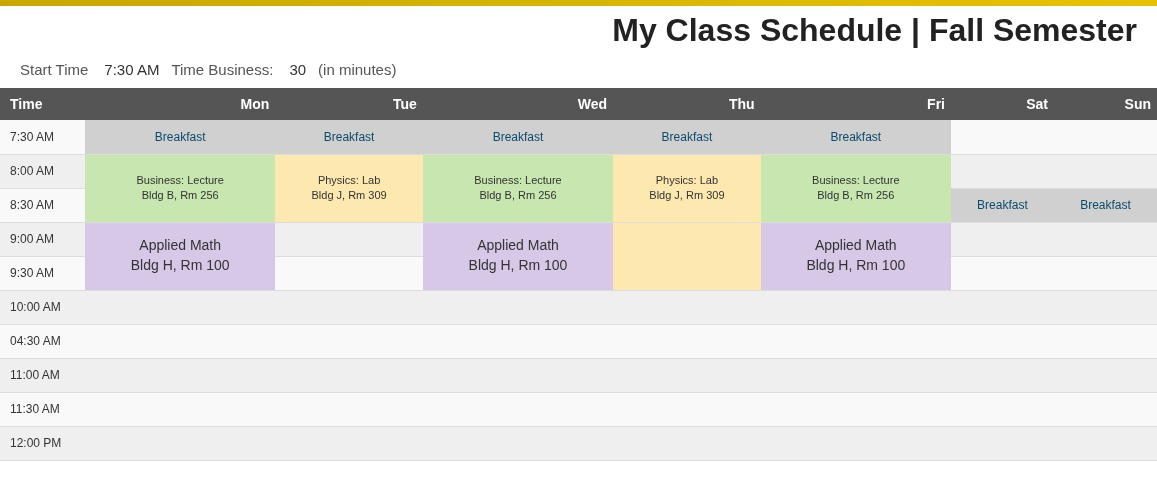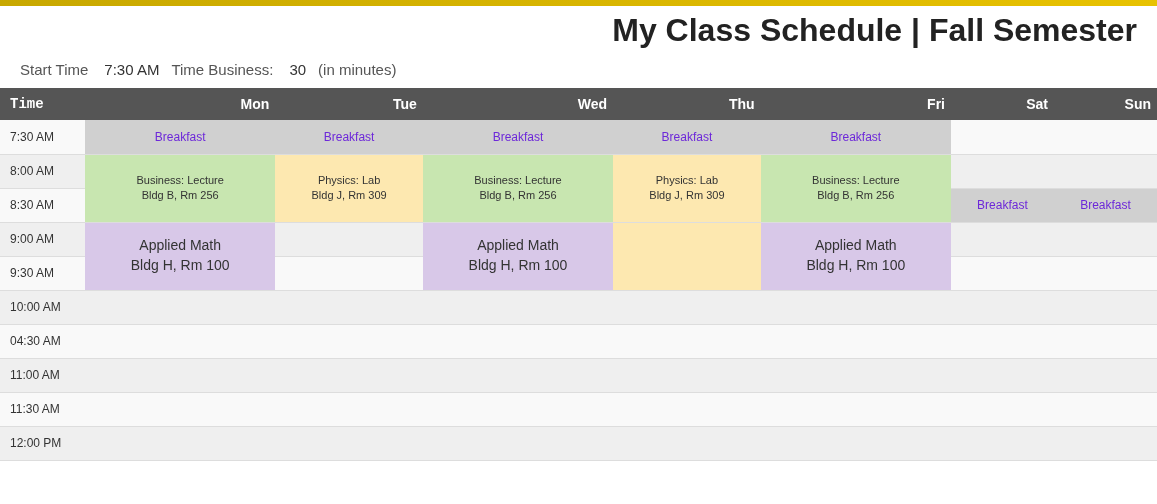--- a/index.html
+++ b/index.html
@@ -43,21 +43,20 @@
     .schedule-table thead th {
       padding: 8px 6px;
       text-align: right;
       font-weight: bold;
       font-size: 14px;
     }
     .schedule-table thead th:first-child {
       text-align: left;
       padding-left: 10px;
       width: 85px;
-      font-family: Liberation Mono, monospace;
     }
     .schedule-table tbody tr {
       border-bottom: 1px solid #ddd;
     }
     .schedule-table tbody tr:nth-child(even) {
       background: #efefef;
     }
     .schedule-table tbody tr:nth-child(odd) {
       background: #f9f9f9;
     }
@@ -69,21 +68,21 @@
     }
     .schedule-table tbody td:first-child {
       text-align: left;
       padding-left: 10px;
       color: #333;
       font-size: 12px;
       white-space: nowrap;
     }
     .cell-breakfast {
       background: #d0d0d0;
-      color: #6d28d9;
+      color: #0c4a6e;
       font-size: 12px;
       padding: 4px 2px;
     }
     .cell-business {
       background: #c8e6b0;
       color: #333;
       font-size: 11px;
       line-height: 1.4;
     }
     .cell-physics {

